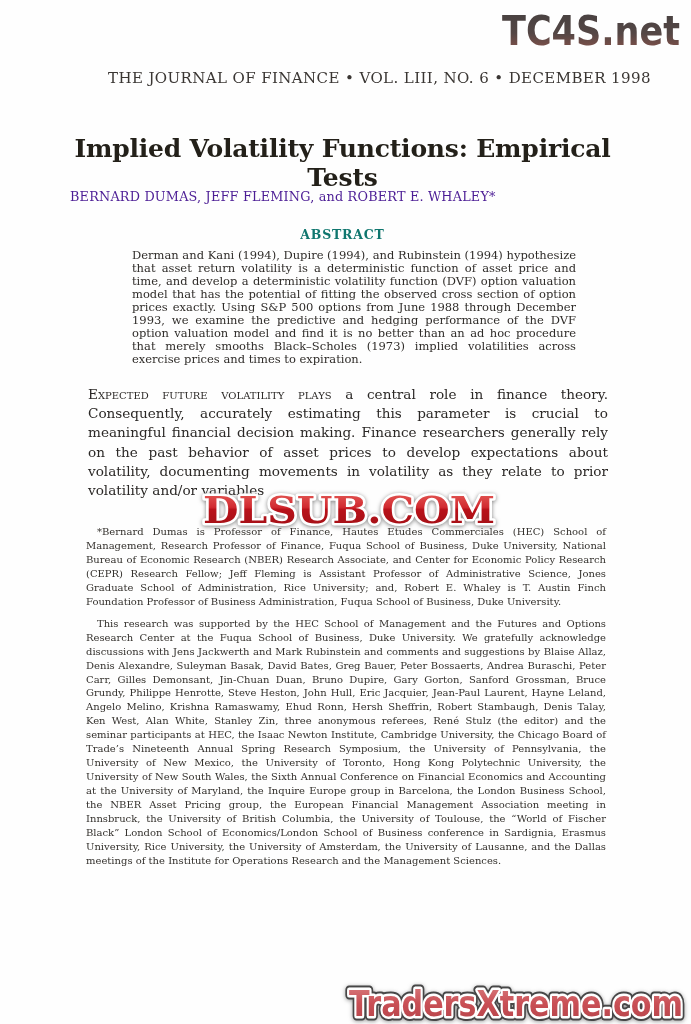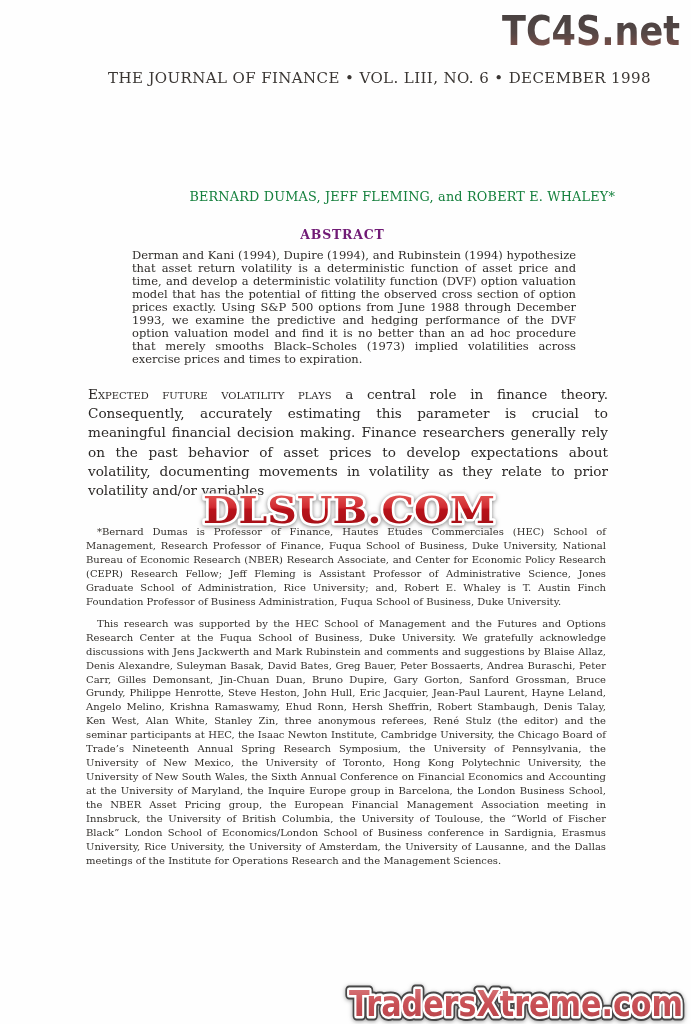--- a/index.html
+++ b/index.html
@@ -18,26 +18,26 @@
     white-space:nowrap;
     margin-left:20px;
   }
   .paper-title{
     position:absolute;left:70px;top:134px;width:545px;margin:0;
     text-align:center;font-size:25px;font-weight:bold;color:#232019;
     letter-spacing:-0.2px;
   }
   .authors-line{
     position:absolute;left:70px;top:189px;width:545px;
-    text-align:right;font-size:12.8px;color:#15803d;letter-spacing:0.2px;
+    text-align:left;font-size:12.8px;color:#4c1d95;letter-spacing:0.2px;
   }
   .abstract-heading{
     position:absolute;left:70px;top:227px;width:545px;
     text-align:center;font-size:12.5px;font-weight:bold;letter-spacing:0.8px;
-    color:#701a75;
+    color:#0f766e;
   }
   .abstract-text{
     position:absolute;left:132px;top:249px;width:444px;
     font-size:11.5px;line-height:13px;text-align:justify;color:#2f2c29;
   }
   .intro-paragraph{
     position:absolute;left:88px;top:385px;width:520px;
     font-size:13.6px;line-height:19.2px;text-align:justify;color:#2b2826;
   }
   .intro-lead{font-variant:small-caps;}
@@ -68,20 +68,21 @@
         <stop offset="0" stop-color="#464040"></stop>
         <stop offset="0.55" stop-color="#544745"></stop>
         <stop offset="1" stop-color="#8e544b"></stop>
       </linearGradient>
     </defs>
     <text x="93" y="41" text-anchor="middle" font-size="40" textLength="178" lengthAdjust="spacingAndGlyphs" fill="url(#g-tc4s)">TC4S.net</text>
   </svg>
 
   <div class="journal-line">THE JOURNAL OF FINANCE • VOL. LIII, NO. 6 • DECEMBER 1998</div>
 
+  <h1 class="paper-title">Implied Volatility Functions: Empirical Tests</h1>
   <div class="authors-line">BERNARD DUMAS, JEFF FLEMING, and ROBERT E. WHALEY*</div>
 
   <div class="abstract-heading">ABSTRACT</div>
   <div class="abstract-text">Derman and Kani (1994), Dupire (1994), and Rubinstein (1994) hypothesize that asset return volatility is a deterministic function of asset price and time, and develop a deterministic volatility function (DVF) option valuation model that has the potential of fitting the observed cross section of option prices exactly. Using S&amp;P 500 options from June 1988 through December 1993, we examine the predictive and hedging performance of the DVF option valuation model and find it is no better than an ad hoc procedure that merely smooths Black–Scholes (1973) implied volatilities across exercise prices and times to expiration.</div>
 
   <div class="intro-paragraph"><span class="intro-lead">Expected future volatility plays</span><span> a central role in finance theory. Consequently, accurately estimating this parameter is crucial to meaningful financial decision making. Finance researchers generally rely on the past behavior of asset prices to develop expectations about volatility, documenting movements in volatility as they relate to prior volatility and/or variables</span></div>
 
   <svg class="wm wm-mid" width="306" height="46" aria-hidden="true">
     <defs>
       <linearGradient id="g-dlsub" x1="0" y1="0" x2="0" y2="1">

